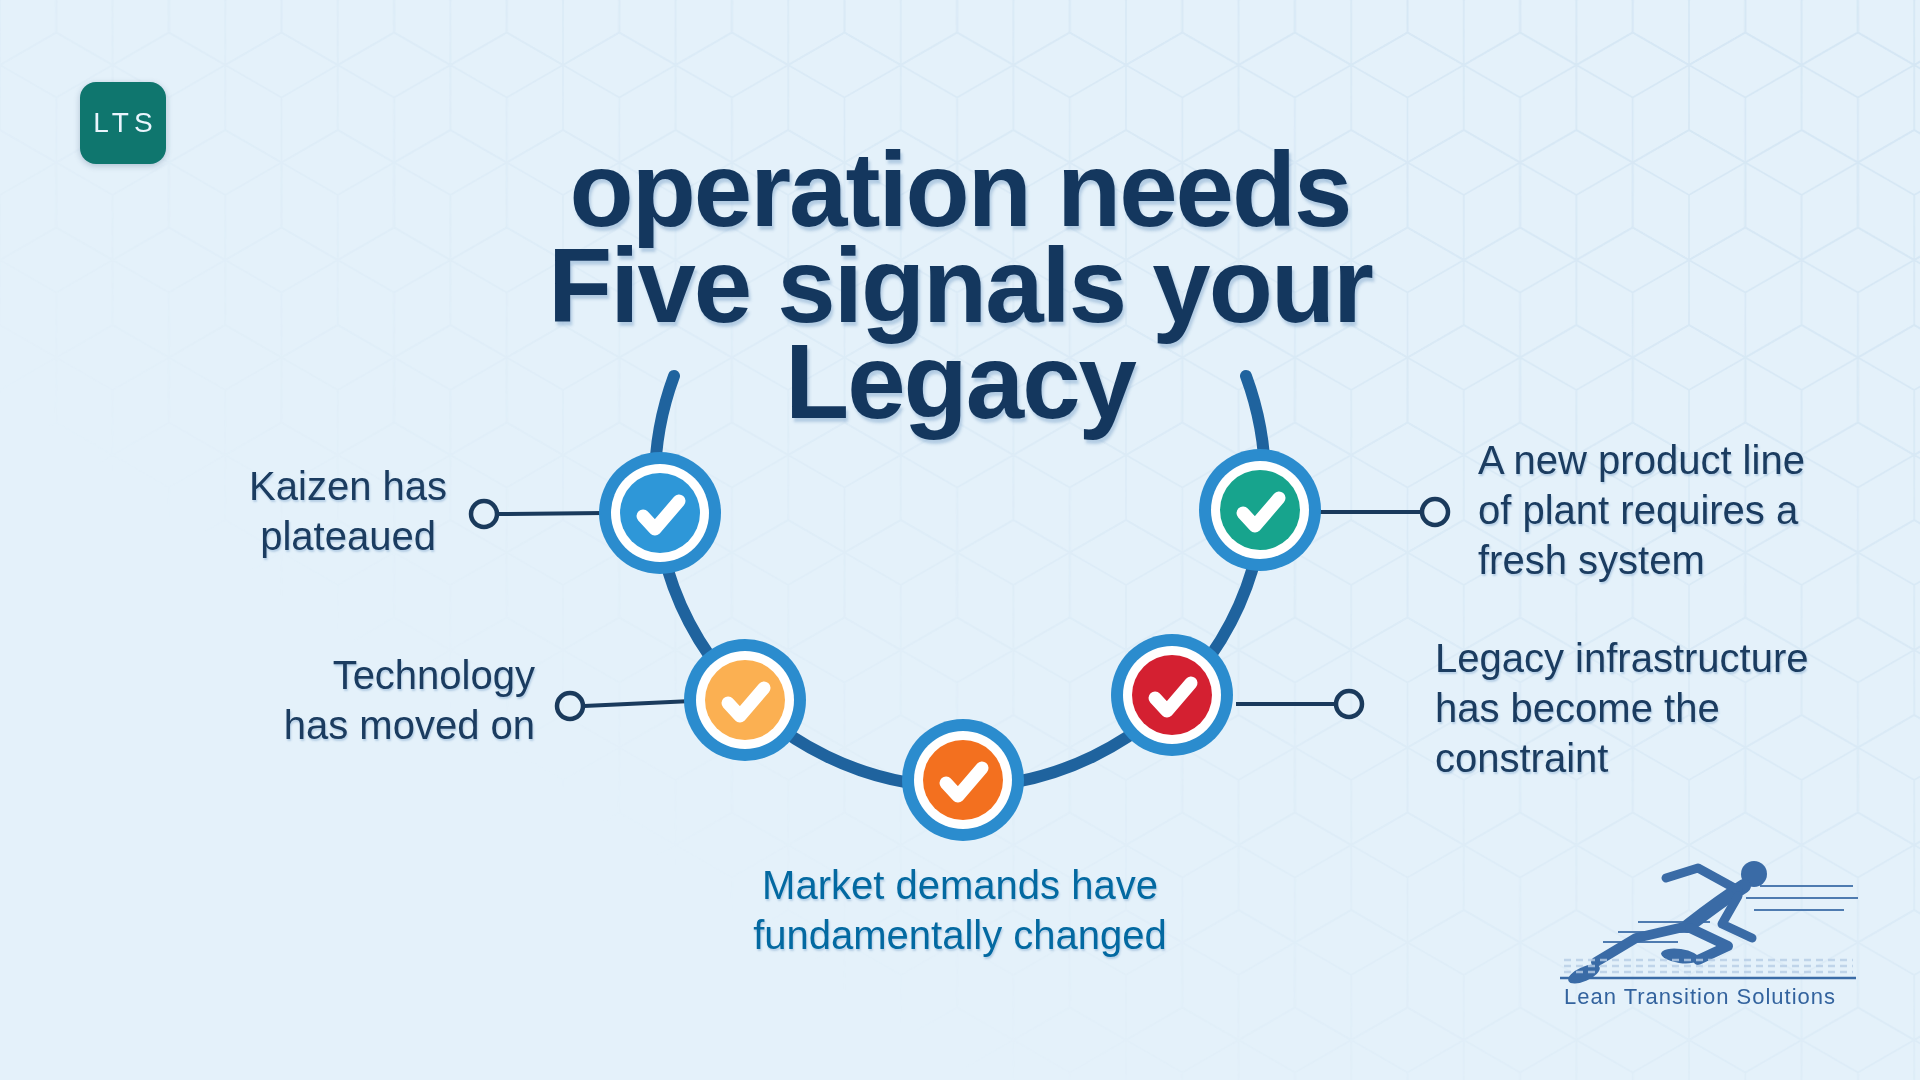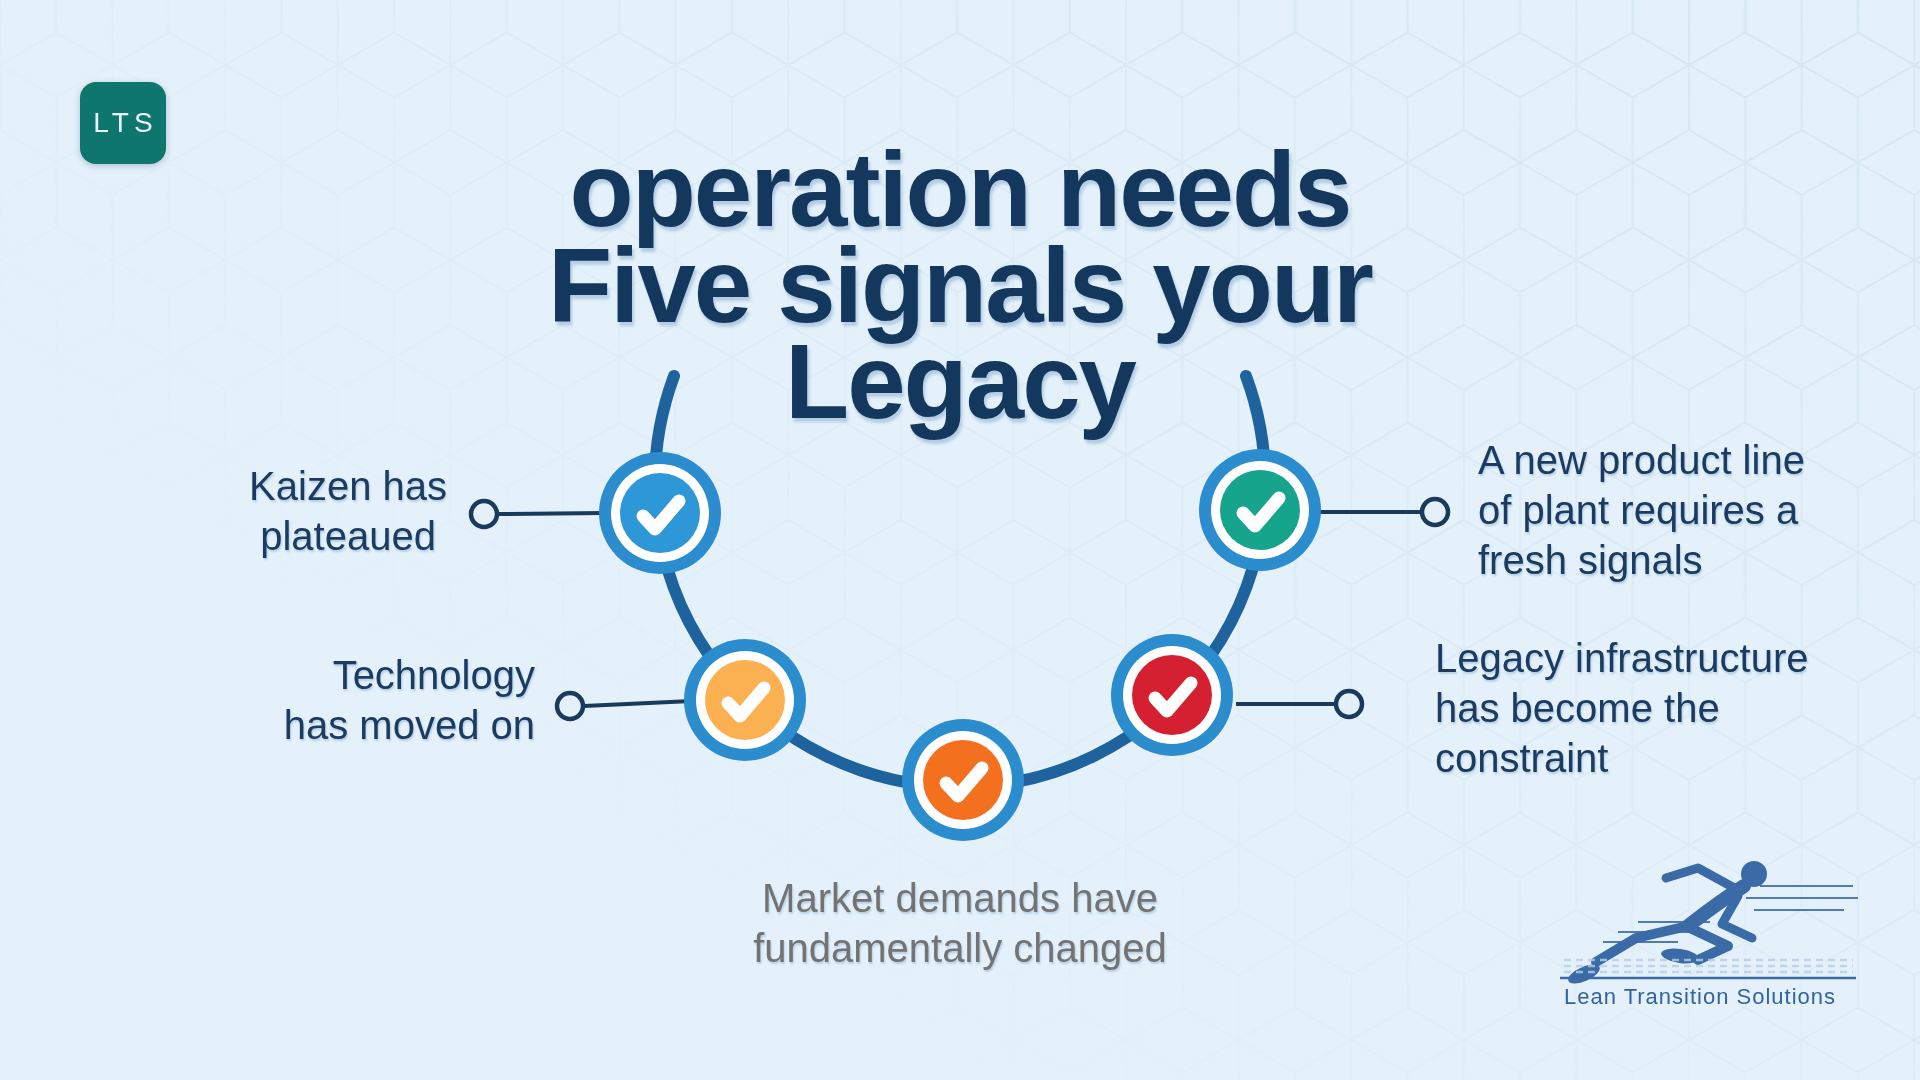--- a/index.html
+++ b/index.html
@@ -126,28 +126,28 @@
       <circle r="49" fill="#FFFFFF"></circle>
       <circle r="40" fill="#17A48D"></circle>
       <path d="M -17 3 L -5 16 L 19 -12" fill="none" stroke-width="13" stroke-linecap="round" stroke-linejoin="round" stroke="#FFFFFF"></path>
     </g>
   </svg>
 
   <div class="node-label lbl-kaizen" style="color: rgb(27, 60, 96);">Kaizen has
 plateaued</div>
   <div class="node-label lbl-technology" style="color: rgb(27, 60, 96); margin-left: 16px;">Technology
 has moved on</div>
-  <div class="node-label lbl-market" style="color: #737373; margin-top: 13px;">Market demands have
+  <div class="node-label lbl-market" style="color: #0369a1;">Market demands have
 fundamentally changed</div>
   <div class="node-label lbl-legacy" style="color: rgb(27, 60, 96);">Legacy infrastructure
 has become the
 constraint</div>
   <div class="node-label lbl-newproduct" style="color: rgb(27, 60, 96);">A new product line
 of plant requires a
-fresh signals</div>
+fresh system</div>
 
   <svg class="footer-logo" width="320" height="180" viewBox="0 0 320 180">
 
     <g stroke-width="2" stroke="#4E7BB0">
       <line x1="212" y1="48" x2="305" y2="48"></line>
       <line x1="198" y1="60" x2="310" y2="60"></line>
       <line x1="206" y1="72" x2="296" y2="72"></line>
       <line x1="90" y1="84" x2="162" y2="84"></line>
       <line x1="70" y1="94" x2="150" y2="94"></line>
       <line x1="55" y1="104" x2="130" y2="104"></line>

